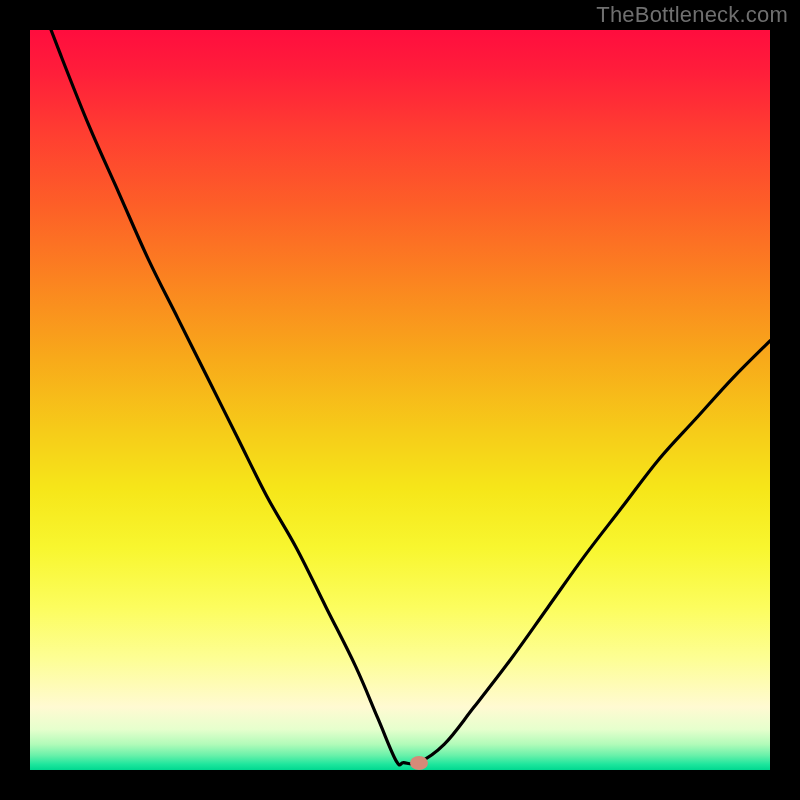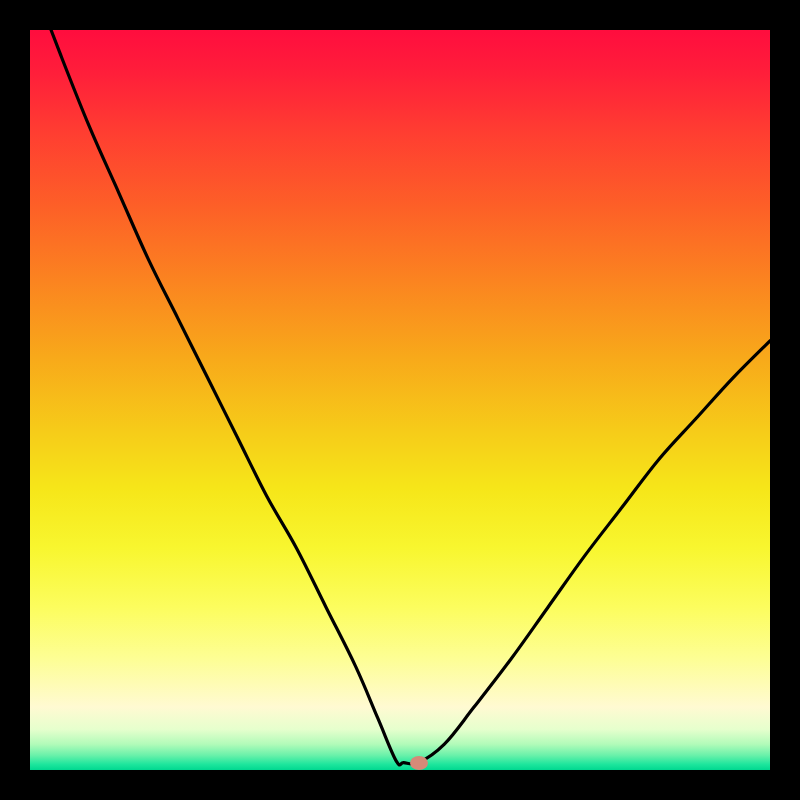--- a/index.html
+++ b/index.html
@@ -69,20 +69,21 @@
     border-radius: 50% / 50%;
     background: #d58a78;
     transform: translate(-50%, -50%);
     z-index: 5;
   }
 </style>
 </head>
 <body>
 
 <div class="frame">
+  <div class="watermark">TheBottleneck.com</div>
 
   <div class="plot-area">
     <svg class="curve" viewBox="0 0 740 740" preserveAspectRatio="none">
       <path id="curve-path" d="M 0 -55.5 C 5.328 -41.513999999999996, 18.944000000000003 -5.105999999999963, 29.6 22.200000000000045 C 40.256 49.50600000000006, 48.544000000000004 70.89200000000007, 59.2 96.20000000000005 C 69.856 121.50800000000002, 78.14399999999999 138.82399999999996, 88.8 162.79999999999995 C 99.456 186.77599999999995, 107.744 206.75600000000003, 118.4 229.40000000000003 C 129.056 252.04400000000004, 137.344 267.288, 148 288.6 C 158.656 309.91200000000003, 166.944 326.48799999999994, 177.6 347.79999999999995 C 188.256 369.11199999999997, 196.544 385.688, 207.20000000000002 407 C 217.85600000000002 428.312, 226.144 446.21999999999997, 236.8 466.2 C 247.45600000000002 486.18, 255.74399999999997 498.02, 266.4 518 C 277.056 537.98, 285.344 555.888, 296 577.2 C 306.656 598.5120000000001, 316.276 616.42, 325.6 636.4 C 334.92400000000004 656.38, 340.47399999999993 671.1504, 347.79999999999995 688.2 C 355.126 705.2496000000001, 361.63800000000003 723.128, 366.3 731.12 C 370.962 739.112, 369.704 732.3336, 373.7 732.6 C 377.69599999999997 732.8664, 381.174 735.9300000000001, 388.5 732.6 C 395.826 729.27, 404.41 724.09, 414.40000000000003 714.1 C 424.39000000000004 704.11, 432.012 692.418, 444 677.1 C 455.988 661.782, 467.68 646.982, 481 629 C 494.32 611.018, 504.68 595.8480000000001, 518 577.2 C 531.32 558.552, 541.68 543.382, 555 525.4 C 568.32 507.41799999999995, 578.68 494.616, 592 477.3 C 605.32 459.98400000000004, 615.68 445.18399999999997, 629 429.2 C 642.32 413.216, 652.68 403.152, 666 388.5 C 679.32 373.848, 689.68 361.78599999999994, 703 347.79999999999995 C 716.32 333.81399999999996, 733.34 317.46, 740 310.8" stroke="#000" stroke-width="3.2" fill="none" stroke-linecap="round" stroke-linejoin="round"></path>
     </svg>
     <div id="marker" class="marker" style="left: 388.5px; top: 732.6px; background: rgb(213, 138, 120);"></div>
   </div>
 </div>
 
 </body></html>

